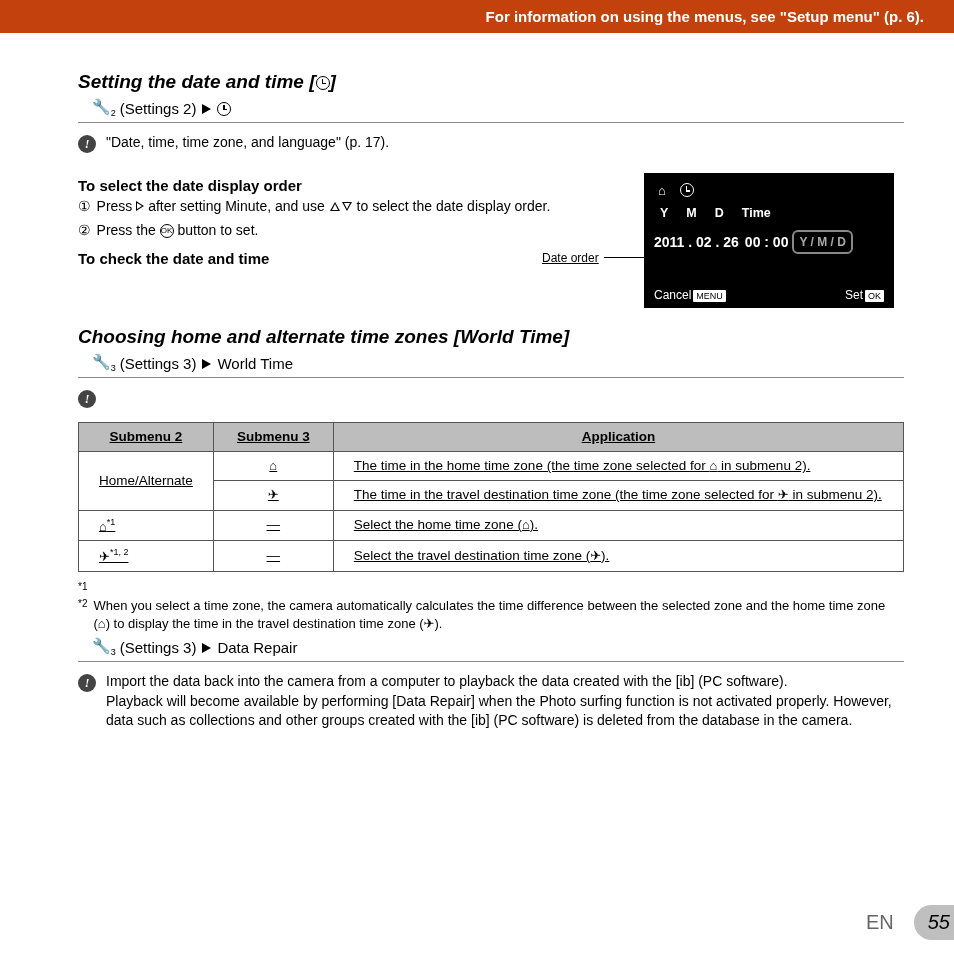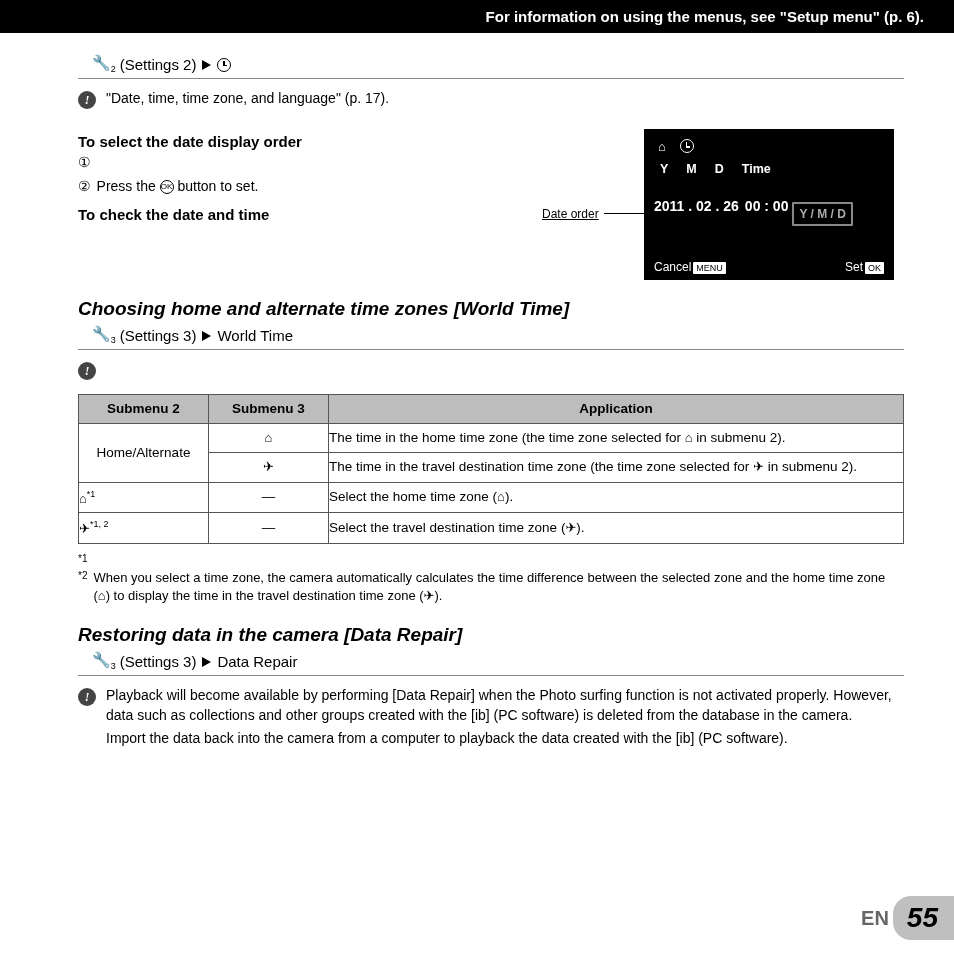--- a/index.html
+++ b/index.html
@@ -9,21 +9,21 @@
     width: 954px;
     height: 954px;
     font-family: Arial, Helvetica, sans-serif;
     font-size: 14px;
     color: #000;
     background: #fff;
     position: relative;
     overflow: hidden;
   }
   .topbar {
-    background: #000000;
+    background: #c2410c;
     color: #fff;
     font-weight: bold;
     font-size: 15px;
     text-align: right;
     padding: 8px 30px;
   }
   .page {
     padding: 20px 50px 0 78px;
   }
   h2.section {
@@ -136,82 +136,88 @@
 
   
   .lcd {
     background:#000;color:#fff;width:250px;font-size:12.5px;
     padding:10px 10px 6px 10px;position:relative;margin-top:6px;margin-left:40px;
   }
   .lcd .top-icons { display:flex;gap:14px;padding-left:4px;margin-bottom:8px; }
   .lcd .hdr { display:flex;gap:18px;font-weight:bold;padding-left:6px;margin-bottom:10px;}
   .lcd .vals { display:flex;align-items:center;font-weight:bold;font-size:14px;margin-bottom:34px;}
   .lcd .ymd-box {
-    border:2px solid #888;border-radius:1px;padding:3px 5px;font-size:12px;color:#aaa;
-    font-weight:bold;margin-left:4px;margin-top:16px;
+    border:2px solid #888;border-radius:6px;padding:3px 5px;font-size:12px;color:#aaa;
+    font-weight:bold;margin-left:4px;
   }
   .lcd .bottom {display:flex;justify-content:space-between;font-size:12px;font-weight:normal;}
   .lcd .tag{background:#fff;color:#000;font-size:9px;padding:1px 3px;margin-left:2px;border-radius:1px;}
   .date-order-label{
     position:absolute;left:-62px;top:78px;font-size:12px;white-space:nowrap;text-decoration:underline;
   }
   .date-order-line{
     position:absolute;left:0;top:84px;width:184px;height:1px;background:#000;
   }
 
   
   table.app {
     width:100%;border-collapse:collapse;margin:8px 0 8px 0;font-size:13.5px;
   }
   table.app th, table.app td {
-    border:1px solid #555;padding:5px 0;text-align:left;vertical-align:middle;line-height:1.35;
+    border:1px solid #555;padding:5px 20px;text-align:left;vertical-align:middle;line-height:1.35;text-decoration:underline;
   }
   table.app th { background:#bdbdbd;font-weight:bold;text-align:center; }
   table.app td.center{text-align:center;}
   .footnotes { font-size:13px;line-height:1.45;margin-top:6px;}
   .footnotes .fn{display:flex;gap:6px;margin-bottom:2px;}
   .footnotes sup{font-size:10px;}
   sup.small{font-size:9px;}
 
   
   .footer {
-    position:absolute;right:0;bottom:14px;display:flex;align-items:center;gap:4px;font-weight:bold;
+    position:absolute;right:0;bottom:14px;display:flex;align-items:center;gap:20px;
   }
   .footer .en{font-size:20px;color:#666;}
   .footer .pg{
-    background:#bfbfbf;color:#000;font-size:28px;font-style:italic;
-    padding:6px 16px 6px 14px;border-top-left-radius:18px;border-bottom-left-radius:18px;
+    background:#bfbfbf;color:#000;font-size:20px;font-style:italic;
+    padding:6px 4px 6px 14px;border-top-left-radius:18px;border-bottom-left-radius:18px;
   }
 </style>
 </head>
 <body>
 
 <div class="topbar">
   <span>For information on using the menus, see "Setup menu" (p. 6).</span>
 </div>
 
 <div class="page">
 
+  <h2 class="section">
+    <span>Setting the date and time [</span><span class="clock-icon"></span><span>]</span>
+  </h2>
   <div class="breadcrumb">
     <span class="wrench-icon">🔧<sub style="font-size:9px">2</sub></span>
     <span>(Settings 2)</span>
     <span class="tri tri-right"></span>
     <span class="clock-icon"></span>
   </div>
   <div class="note">
     <span class="note-icon">!</span>
     <span>"Date, time, time zone, and language" (p. 17).</span>
   </div>
 
   <div class="columns">
     <div class="left-col">
       <h3 class="sub">To select the date display order</h3>
       <ol class="steps">
         <li>
           <span class="circnum">①</span>
+          <span>
+            <span>Press </span><span class="tri-right-outline"></span><span> after setting Minute, and use </span><span class="tri-up-outline"></span><span class="tri-down-outline"></span><span> to select the date display order.</span>
+          </span>
         </li>
         <li>
           <span class="circnum">②</span>
           <span>
             <span>Press the </span><span class="ok-btn">OK</span><span> button to set.</span>
           </span>
         </li>
       </ol>
       <h3 class="sub">To check the date and time</h3>
     </div>
@@ -288,32 +294,31 @@
   <div class="footnotes">
     <div class="fn">
         <sup>*1</sup>
       </div>
     <div class="fn">
         <sup>*2</sup>
         <span><span>When you select a time zone, the camera automatically calculates the time difference between the selected zone and the home time zone (</span><span class="home-icon">⌂</span><span>) to display the time in the travel destination time zone (</span><span class="plane-icon">✈</span><span>).</span></span>
       </div>
   </div>
 
-  <h2 class="section">Restoring data in the camera [Data Repair]</h2>
   <div class="breadcrumb">
     <span class="wrench-icon">🔧<sub style="font-size:9px">3</sub></span>
     <span>(Settings 3)</span>
     <span class="tri tri-right"></span>
     <span>Data Repair</span>
   </div>
   <div class="note">
     <span class="note-icon">!</span>
     <span>
+      <span>Import the data back into the camera from a computer to playback the data created with the [ib] (PC software).</span>
       <span style="display:block;margin-bottom:4px;">Playback will become available by performing [Data Repair] when the Photo surfing function is not activated properly. However, data such as collections and other groups created with the [ib] (PC software) is deleted from the database in the camera.</span>
-      <span>Import the data back into the camera from a computer to playback the data created with the [ib] (PC software).</span>
     </span>
   </div>
 
 </div>
 
 <div class="footer">
   <span class="en">EN</span>
   <span class="pg">55</span>
 </div>
 

